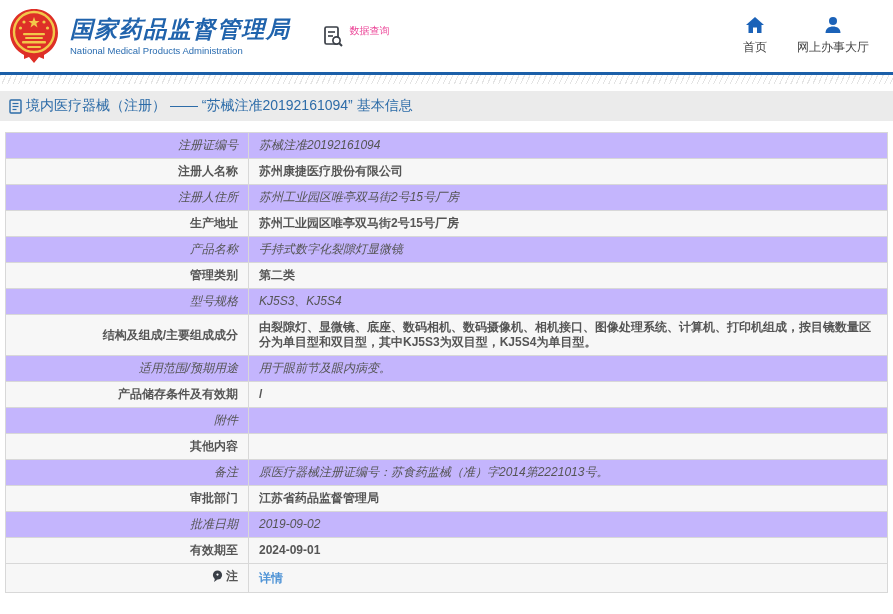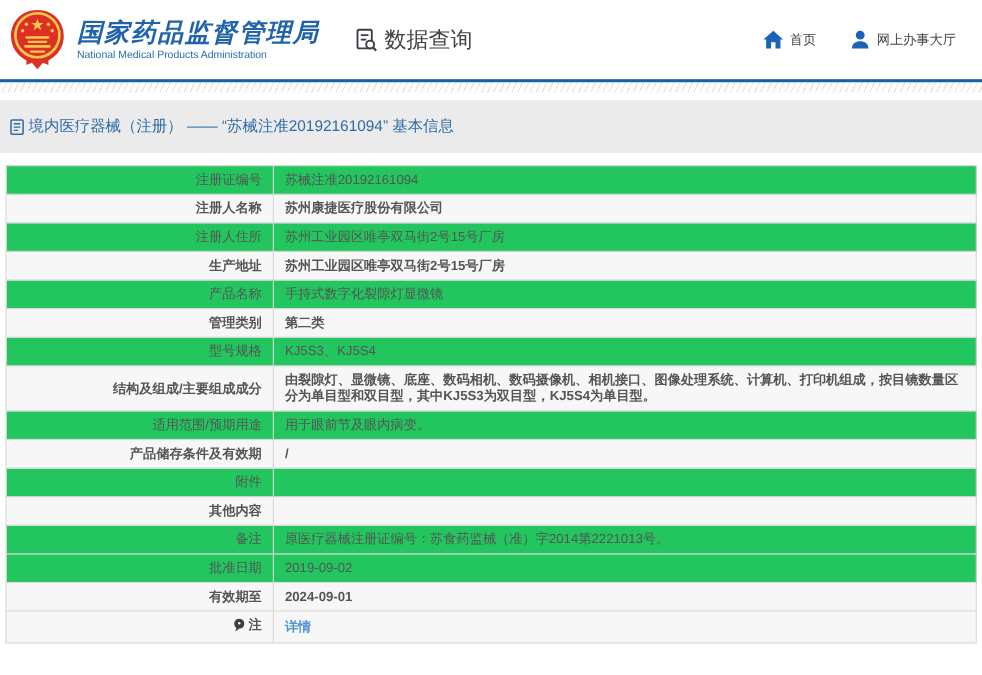--- a/index.html
+++ b/index.html
@@ -19,42 +19,42 @@
   }
   .logo-link { display:flex; align-items:center; cursor:pointer; }
   .emblem { width:52px; height:58px; flex:0 0 auto; }
   .title-block { margin-left:10px; }
   .org-zh {
     color:#2063ac; font-size:23px; font-weight:bold;
     letter-spacing:1.5px; line-height:26px; white-space:nowrap;font-style:italic;
   }
   .org-en { color:#2a6cb0; font-size:9.5px; margin-top:3px; white-space:nowrap; }
   .data-query {
-    display:flex; align-items:center; gap:5px;
-    margin-left:30px; color:#404040; font-size:20px;
+    display:flex; gap:5px;
+    margin-left:30px; color:#ec4899; font-size:10px;
     cursor:pointer; white-space:nowrap;
   }
   .top-nav { margin-left:auto; display:flex; gap:30px; margin-right:14px; }
   .nav-item {
-    display:flex; flex-direction:row; align-items:center;
+    display:flex; flex-direction:column; align-items:center;
     gap:5px; font-size:12px; color:#444; cursor:pointer; white-space:nowrap;
   }
 
   
   .blue-line { height:3px; background:#1b5fa8; }
   .stripe-band {
     height:9px;
     background:repeating-linear-gradient(115deg, #e4e4e4 0, #e4e4e4 1px, #ffffff 1px, #ffffff 5px);
   }
 
   
   .bread-bar {
     margin-top:7px;
     background:#ebebeb;
-    height:48px;
+    height:30px;
     display:flex; align-items:center;
     padding:12px 9px; gap:4px;
     color:#2d6ca8; font-size:14px;
   }
 
   
   .table-wrap { margin:11px 5px 0 5px; }
   table.info {
     width:100%; border-collapse:collapse;
     font-size:12px; color:#555;
@@ -64,21 +64,21 @@
     border:1px solid #d8d8d8;
     padding:5px 10px;
     height:25px;
     line-height:15px;
     vertical-align:middle;
     word-break:break-all;
   }
   td.label-cell { width:243px; text-align:right; color:#555; }
   td.value-cell { text-align:left; }
   tr.even { background:#f7f7f7;font-weight:bold; }
-  tr.odd  { background:#22c55e; }
+  tr.odd  { background:#c4b5fd;font-style:italic; }
   a.detail-link { color:#5094d6; text-decoration:none; cursor:pointer; }
   .label-inner { display:inline-flex; align-items:center; gap:3px; }
   .note-ico { display:inline-block; vertical-align:-1px; }
 </style>
 </head>
 <body>
 
 <div class="header">
   <div class="logo-link">
     <svg class="emblem" viewBox="0 0 52 58" xmlns="http://www.w3.org/2000/svg">
@@ -215,20 +215,26 @@
               <span>其他内容</span>
             </span></td>
           <td class="value-cell"><span></span></td>
         </tr>
         <tr class="odd">
           <td class="label-cell"><span class="label-inner">
               <span>备注</span>
             </span></td>
           <td class="value-cell"><span>原医疗器械注册证编号：苏食药监械（准）字2014第2221013号。</span></td>
         </tr>
+        <tr class="even">
+          <td class="label-cell"><span class="label-inner">
+              <span>审批部门</span>
+            </span></td>
+          <td class="value-cell"><span>江苏省药品监督管理局</span></td>
+        </tr>
         <tr class="odd">
           <td class="label-cell"><span class="label-inner">
               <span>批准日期</span>
             </span></td>
           <td class="value-cell"><span>2019-09-02</span></td>
         </tr>
         <tr class="even">
           <td class="label-cell"><span class="label-inner">
               <span>有效期至</span>
             </span></td>

